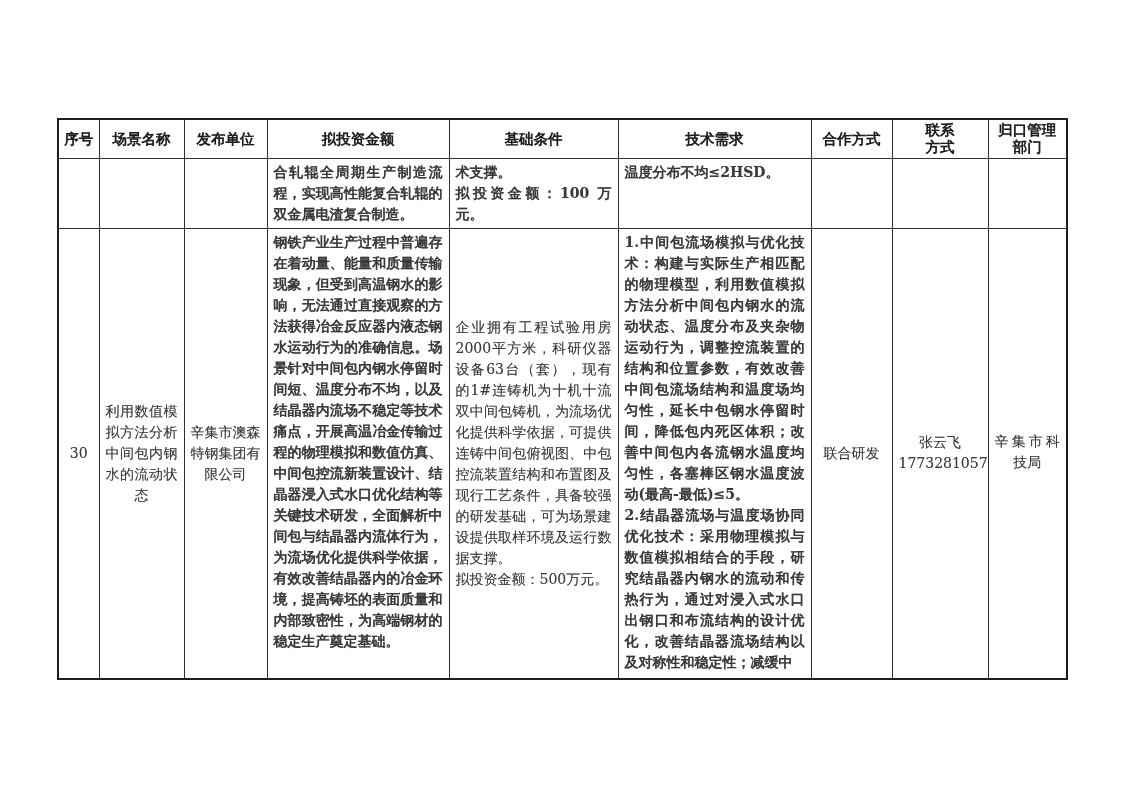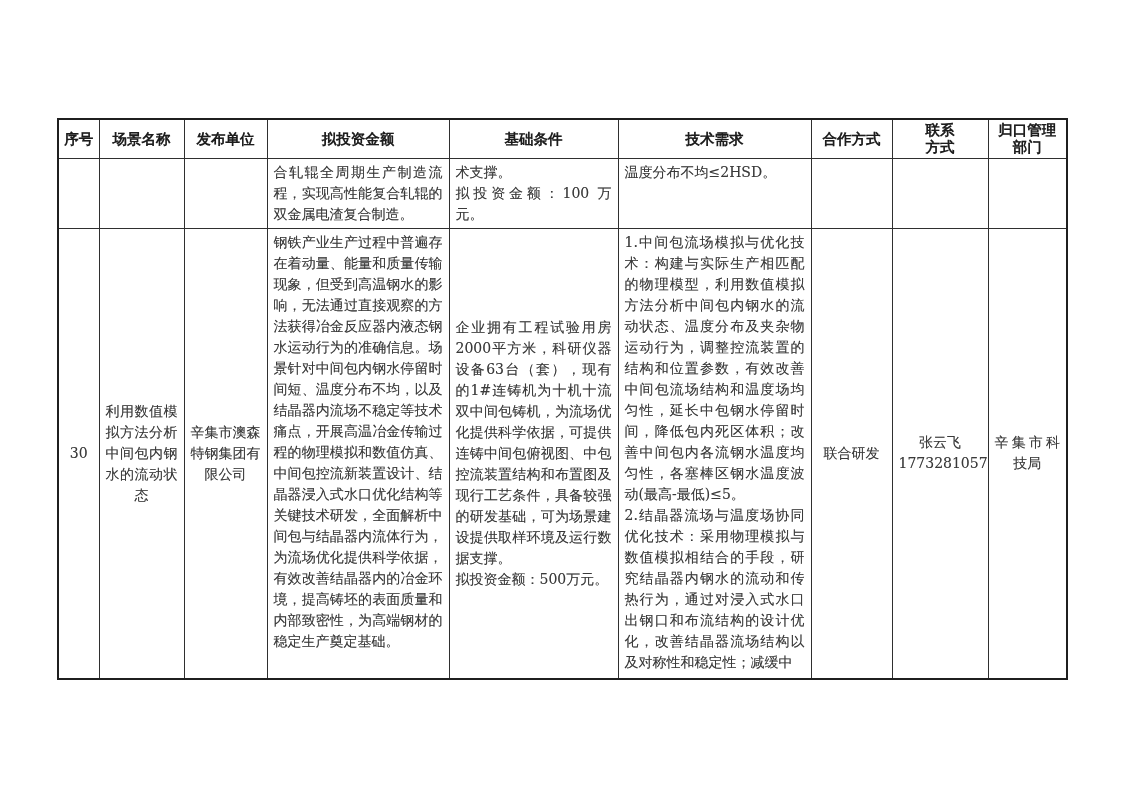--- a/index.html
+++ b/index.html
@@ -50,20 +50,21 @@
   tr.main    { height: 450px; }
   
   td.cmid {                      
     text-align: center;
     vertical-align: middle;
   }
   td.jtop {                      
     text-align: justify;
     text-justify: inter-ideograph;
     vertical-align: top;
+    font-weight: bold;
   }
   td.jmid {                      
     text-align: justify;
     text-justify: inter-ideograph;
     vertical-align: middle;
   }
   td.narrow4 {                   
     padding-left: 9px;
     padding-right: 9px;
     text-align: justify;
@@ -71,20 +72,21 @@
     text-justify: inter-ideograph;
     vertical-align: middle;
   }
   td.narrow3 {                   
     padding-left: 13px;
     padding-right: 13px;
     text-align: justify;
     text-align-last: center;
     text-justify: inter-ideograph;
     vertical-align: middle;
+    font-family: Liberation Mono, monospace;
   }
 </style>
 </head>
 <body>
 
 <div class="sheet">
   <table class="doc">
     <colgroup>
       <col style="width:41px">
       <col style="width:85px">

